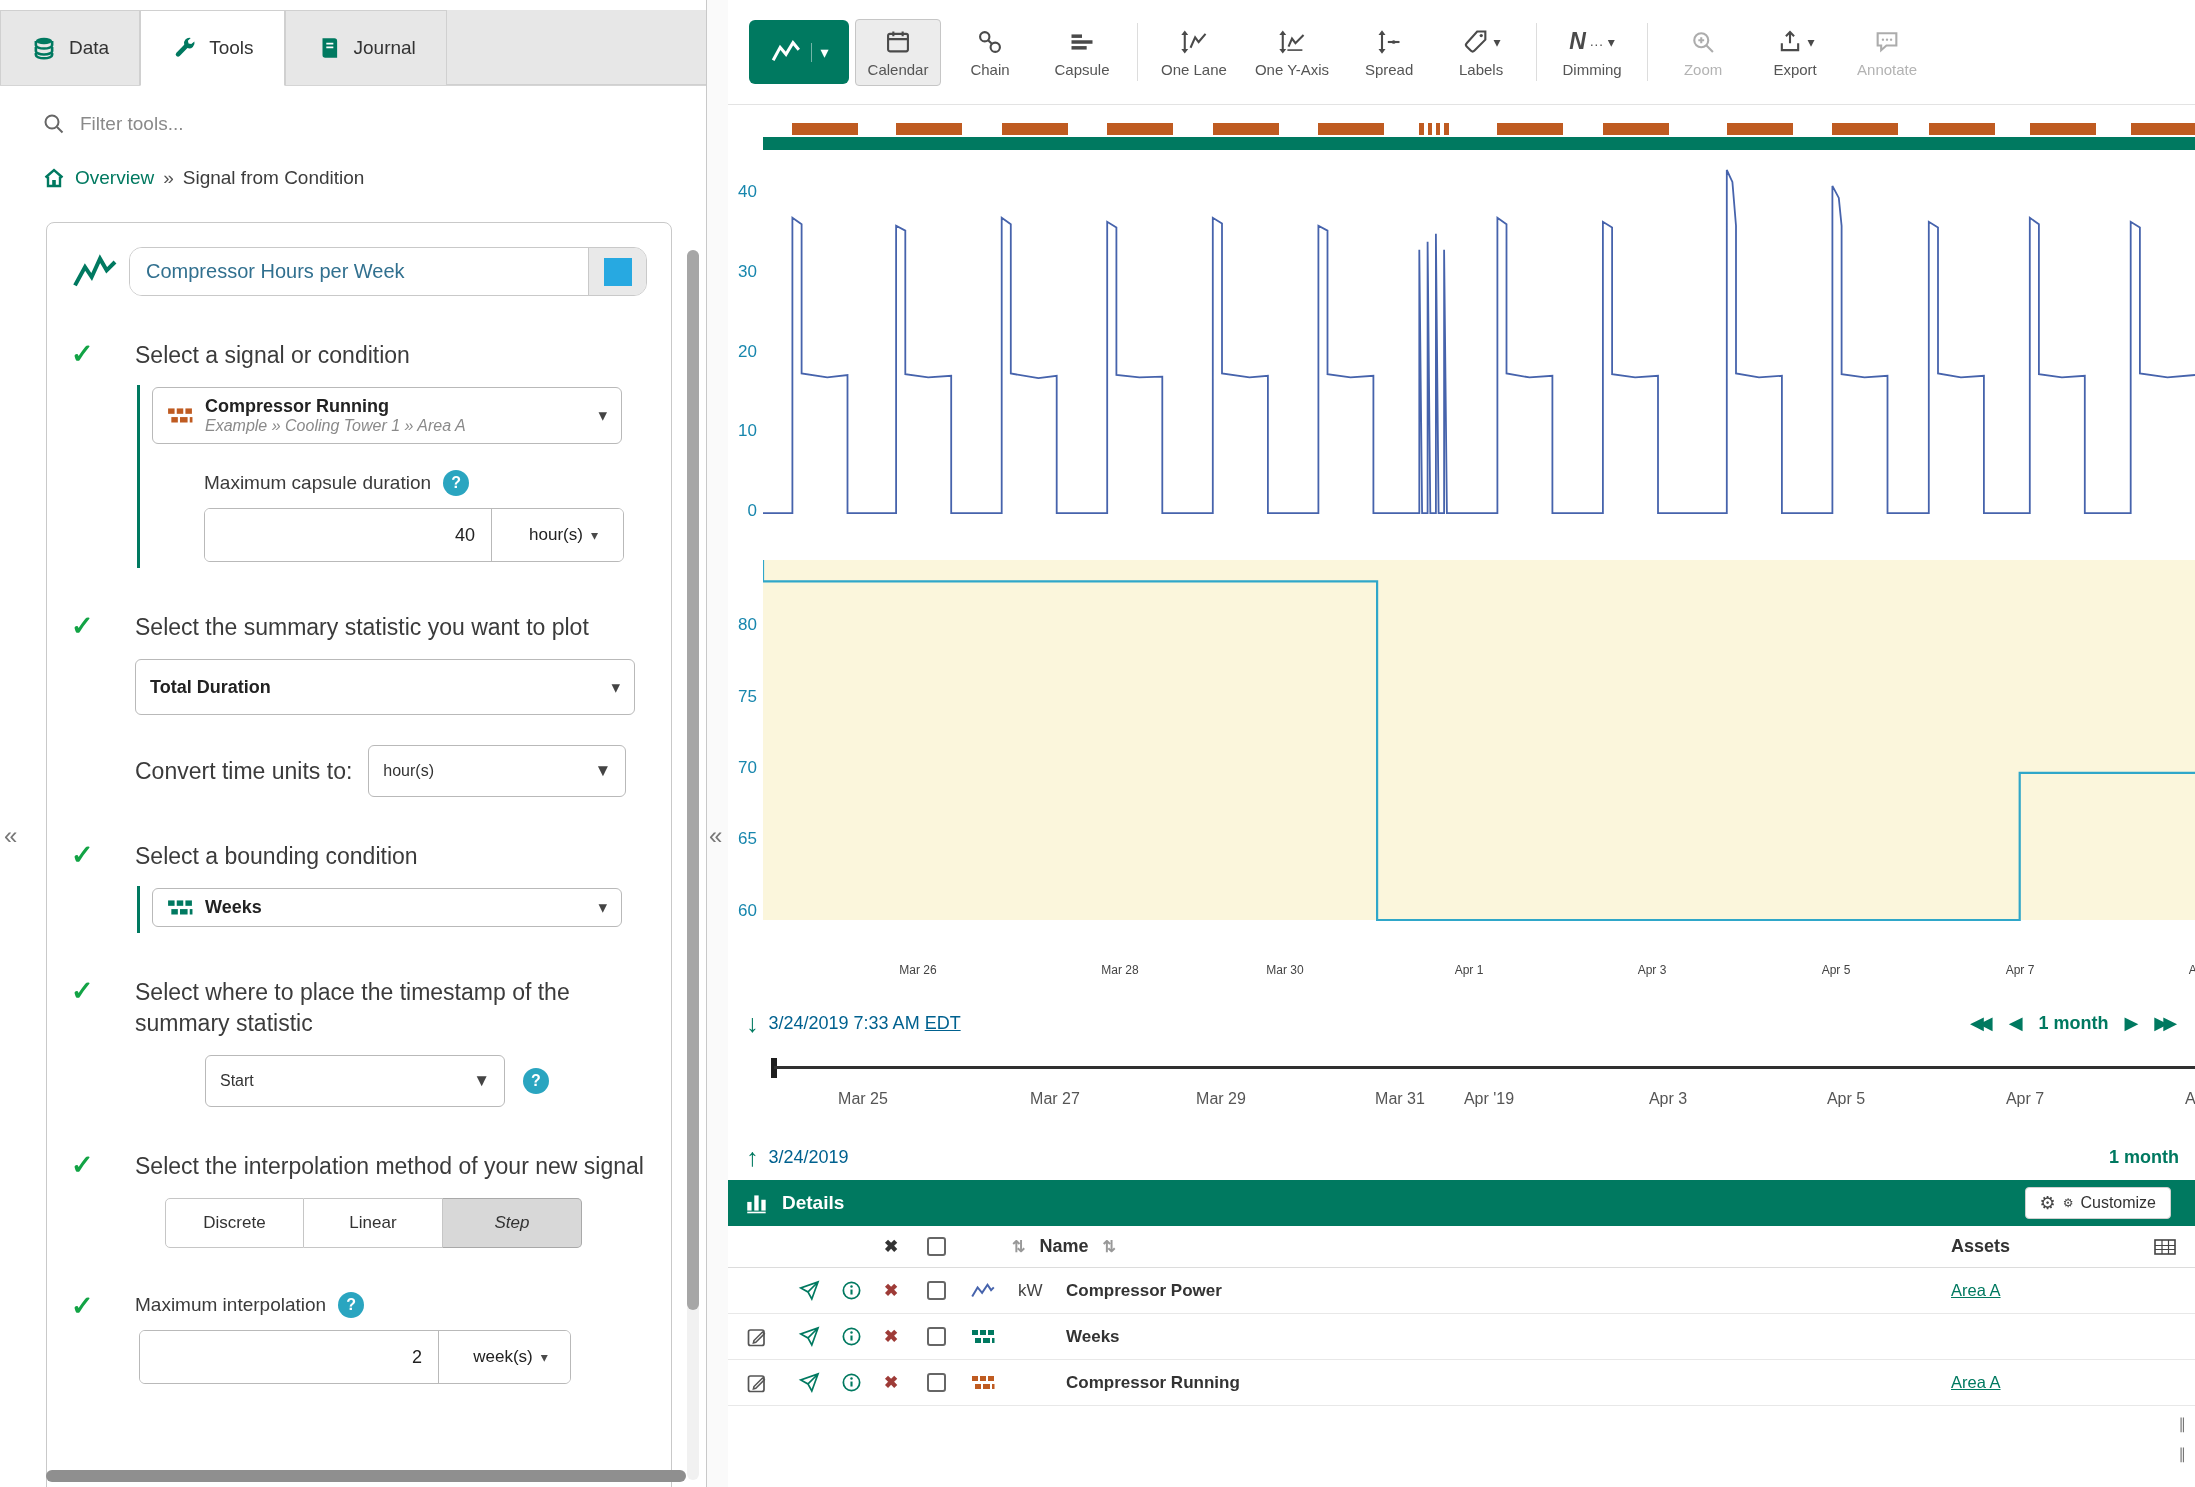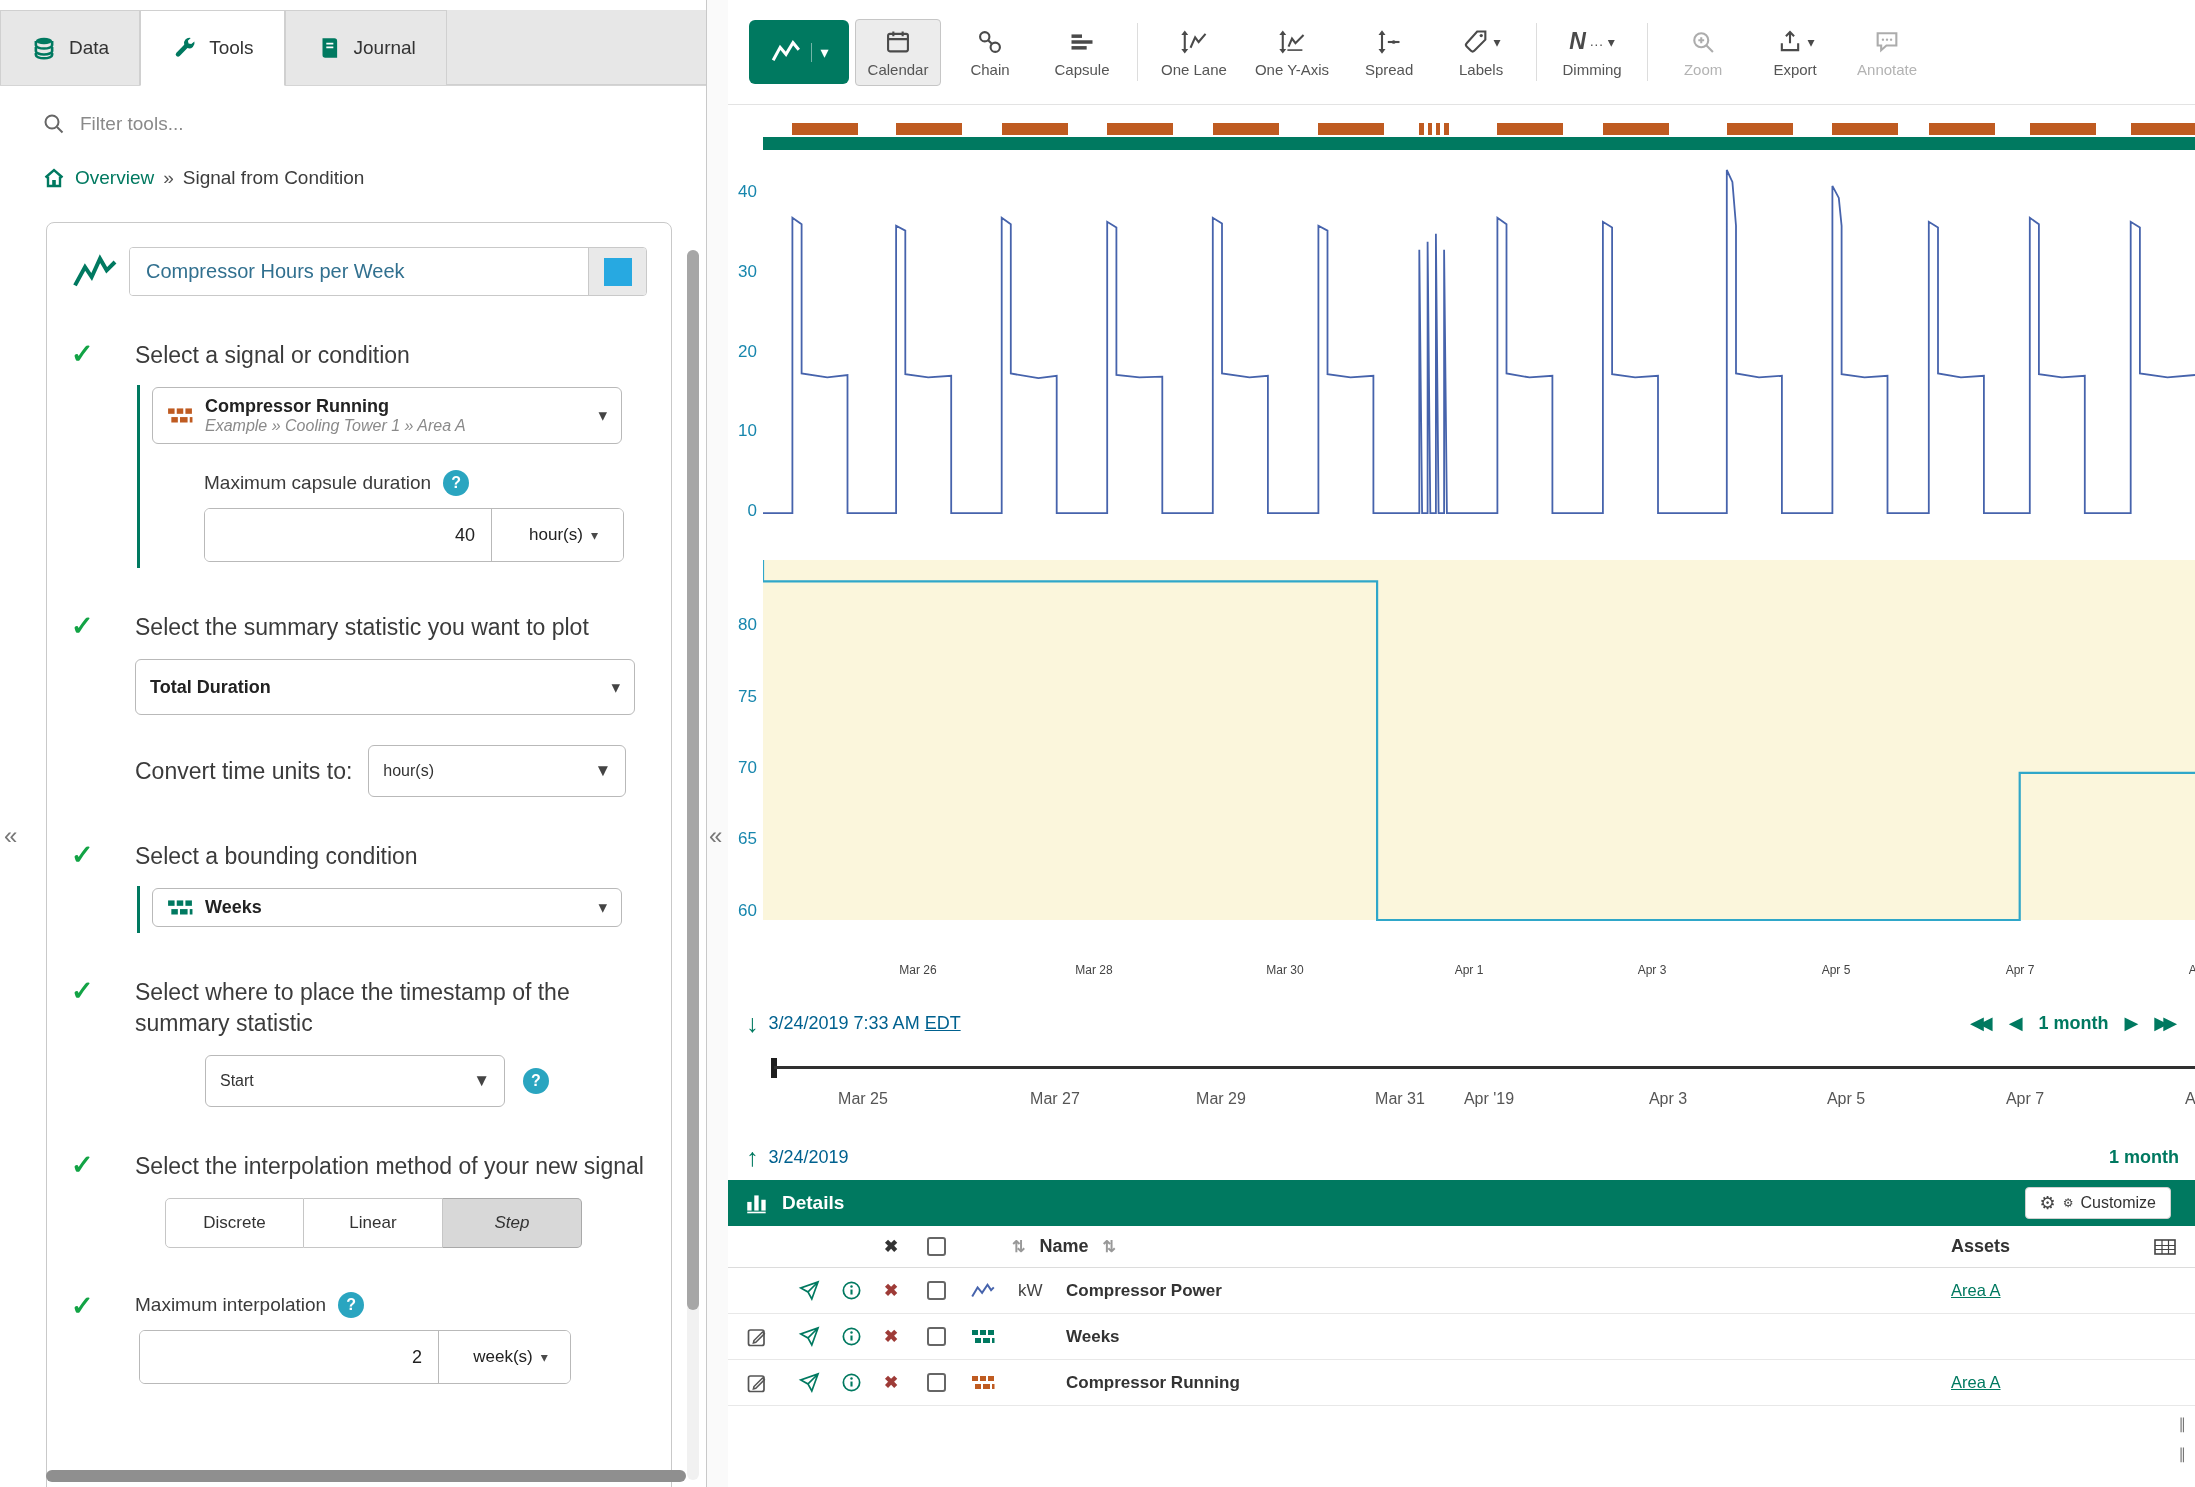--- a/index.html
+++ b/index.html
@@ -20,21 +20,21 @@
   .filter-row input::placeholder { color:#8a8a8a; }
 
   .breadcrumb { display:flex; align-items:center; gap:9px; margin:30px 0 0 42px; font-size:19px; }
   .bc-link { color:#007960; cursor:pointer; }
   .bc-sep { color:#555; }
   .bc-cur { color:#3c3c3c; }
 
   .tool-card { position:relative; margin:32px 0 0 46px; width:626px; height:1290px; border:1px solid #c9c9c9; border-radius:8px; padding:24px; background:#fff; }
 
   .tool-head { display:flex; align-items:center; gap:10px; }
-  .title-row { flex:1; display:flex; border:1px solid #c9c9c9; border-radius:4px; overflow:hidden; }
+  .title-row { flex:1; display:flex; border:1px solid #c9c9c9; border-radius:13px; overflow:hidden; }
   .title-text { flex:1; padding:12px 16px; font-size:20px; color:#31708f; background:#fff; }
   .swatch-btn { width:58px; background:#e9e9e9; border-left:1px solid #c9c9c9; display:flex; align-items:center; justify-content:center; cursor:pointer; }
   .swatch { width:28px; height:28px; background:#27a9e1; }
 
   .step { display:flex; margin-top:44px; }
   .check { width:64px; flex:none; color:#12a345; font-size:27px; font-weight:bold; line-height:1.1; }
   .step-body { flex:1; min-width:0; }
   .step-label { font-size:23px; color:#3b3b3b; line-height:1.35; }
 
   .bracket { margin:14px 0 0 2px; border-left:3px solid #007960; padding:2px 0 6px 12px; }
@@ -503,21 +503,21 @@
           <div class="ytick" style="top: 316px;">10</div>
           <div class="ytick" style="top: 396px;">0</div>
           <div class="ytick" style="top: 510px;">80</div>
           <div class="ytick" style="top: 582px;">75</div>
           <div class="ytick" style="top: 653px;">70</div>
           <div class="ytick" style="top: 724px;">65</div>
           <div class="ytick" style="top: 796px;">60</div>
         </div>
       <div id="x-ticks">
           <div class="xtick" style="left: 145px;">Mar 26</div>
-          <div class="xtick" style="left: 321px;">Mar 28</div>
+          <div class="xtick" style="left: 347px;">Mar 28</div>
           <div class="xtick" style="left: 512px;">Mar 30</div>
           <div class="xtick" style="left: 696px;">Apr 1</div>
           <div class="xtick" style="left: 879px;">Apr 3</div>
           <div class="xtick" style="left: 1063px;">Apr 5</div>
           <div class="xtick" style="left: 1247px;">Apr 7</div>
           <div class="xtick" style="left: 1430px;">Apr 9</div>
         </div>
     </div>
 
     <div class="range-row">

